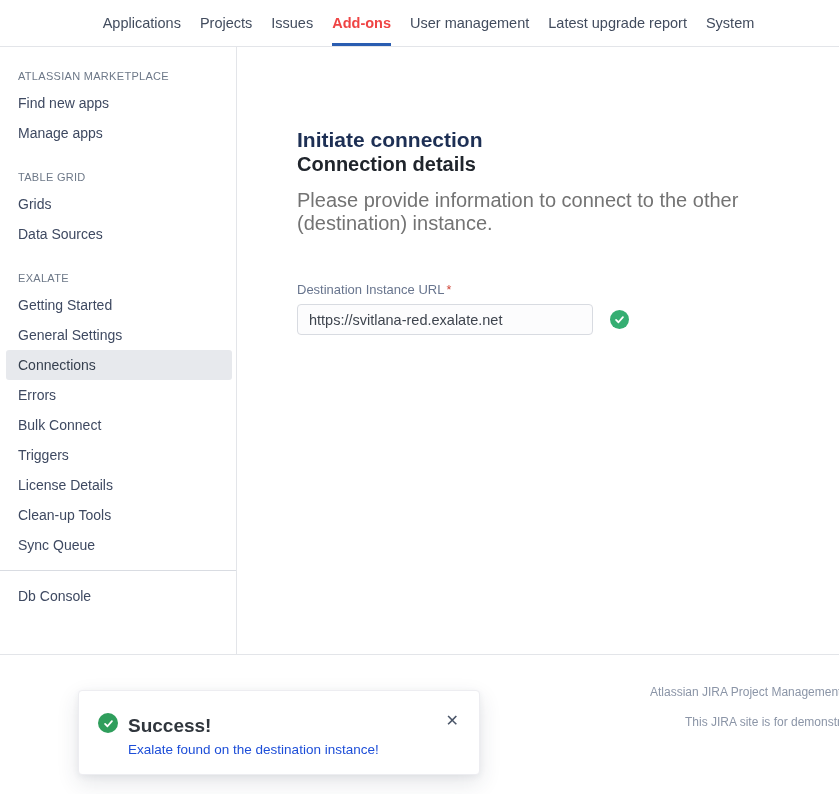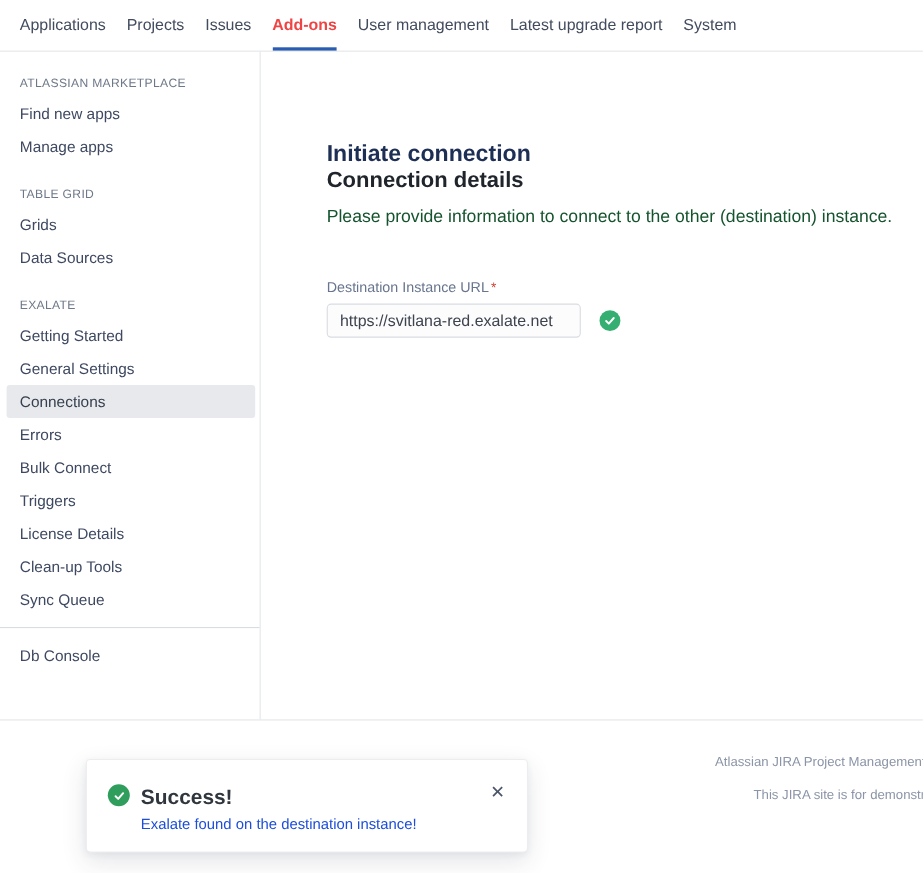--- a/index.html
+++ b/index.html
@@ -15,20 +15,21 @@
 
   
   .topnav {
     height: 47px;
     display: flex;
     align-items: center;
     gap: 19px;
     padding-left: 18px;
     border-bottom: 1px solid #e3e5e9;
     background: #ffffff;
+    justify-content: center;
   }
   .nav-item {
     position: relative;
     font-size: 14.5px;
     color: #424c5e;
     line-height: 46px;
     height: 46px;
     cursor: pointer;
     white-space: nowrap;
   }
@@ -92,41 +93,41 @@
     line-height: 22px;
   }
   .section-title {
     font-size: 20px;
     font-weight: 700;
     color: #20252c;
     line-height: 26px;
   }
   .section-subtitle {
     margin-top: 12px;
-    font-size: 16px;
-    color: #14532d;
+    font-size: 20px;
+    color: #737373;
   }
   .field { margin-top: 45px; }
   .field-label {
     font-size: 13px;
     color: #68758e;
   }
   .req {
     color: #cf4437;
     margin-left: 2px;
     font-size: 12.5px;
   }
   .input-row {
     margin-top: 6px;
     display: flex;
     align-items: center;
     gap: 17px;
   }
   .url-input {
-    width: 231px;
+    width: 296px;
     height: 31px;
     border: 1px solid #d8dbe1;
     border-radius: 4px;
     background: #fcfcfd;
     padding: 0 11px;
     font-family: "Liberation Sans", sans-serif;
     font-size: 14.5px;
     color: #3e444e;
     outline: none;
   }

